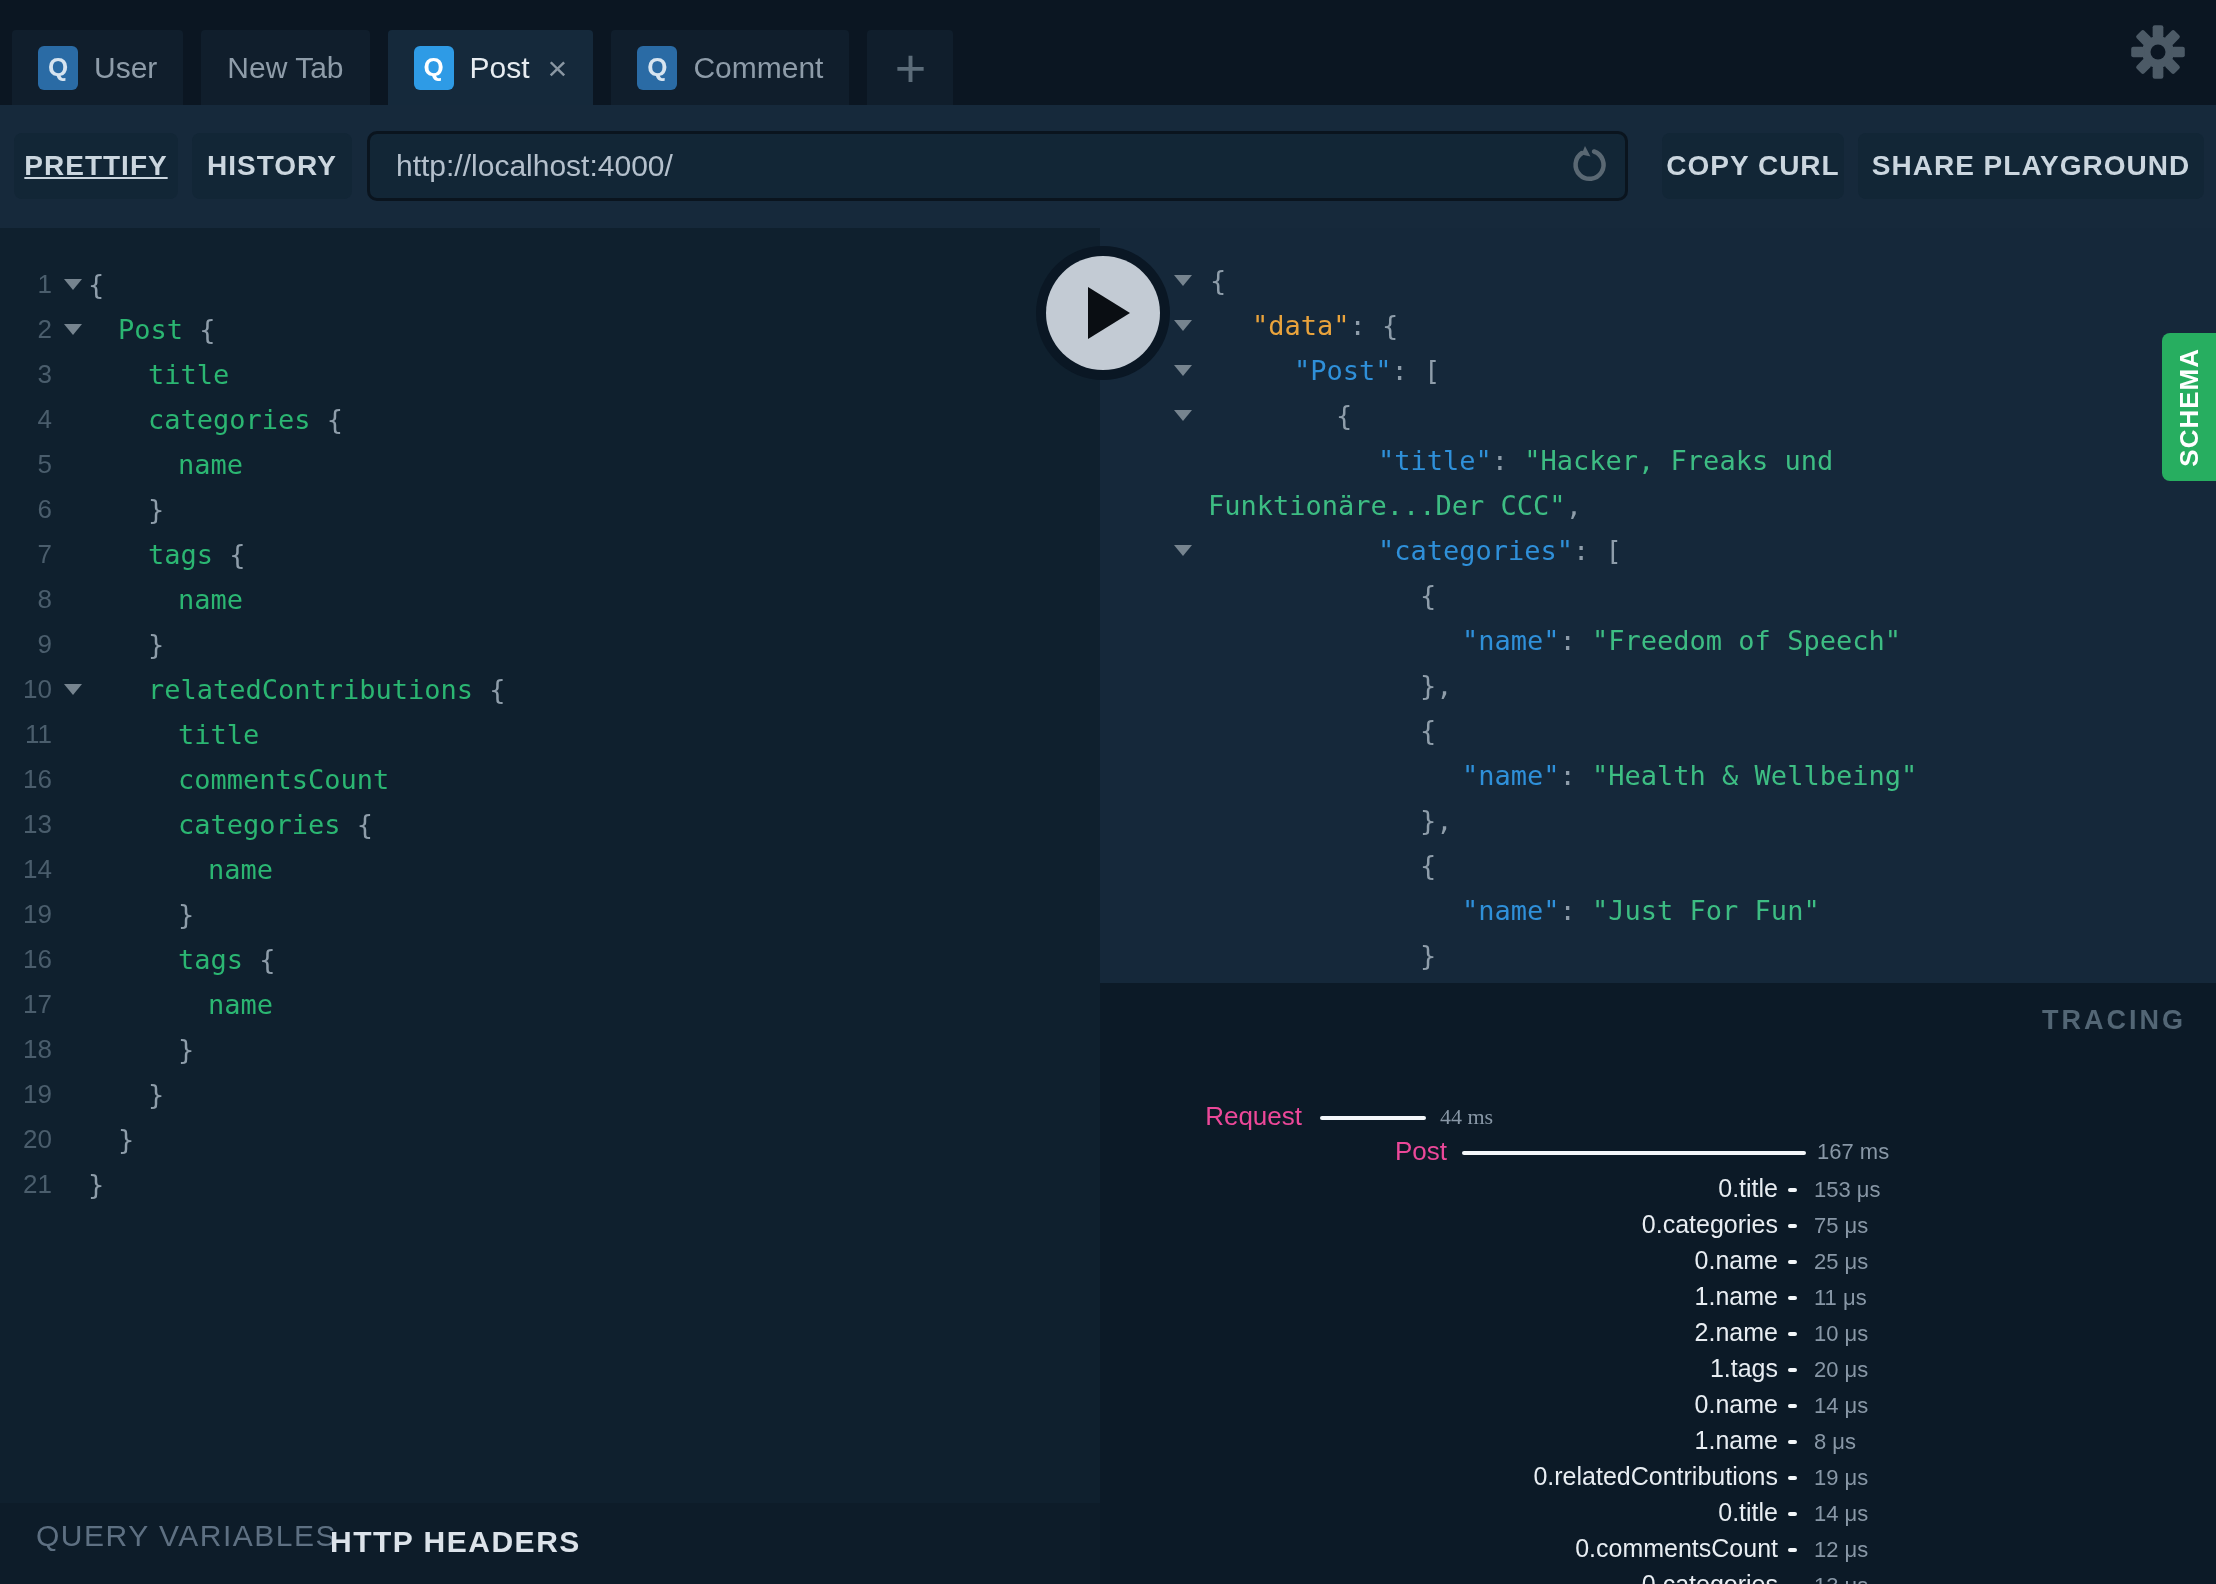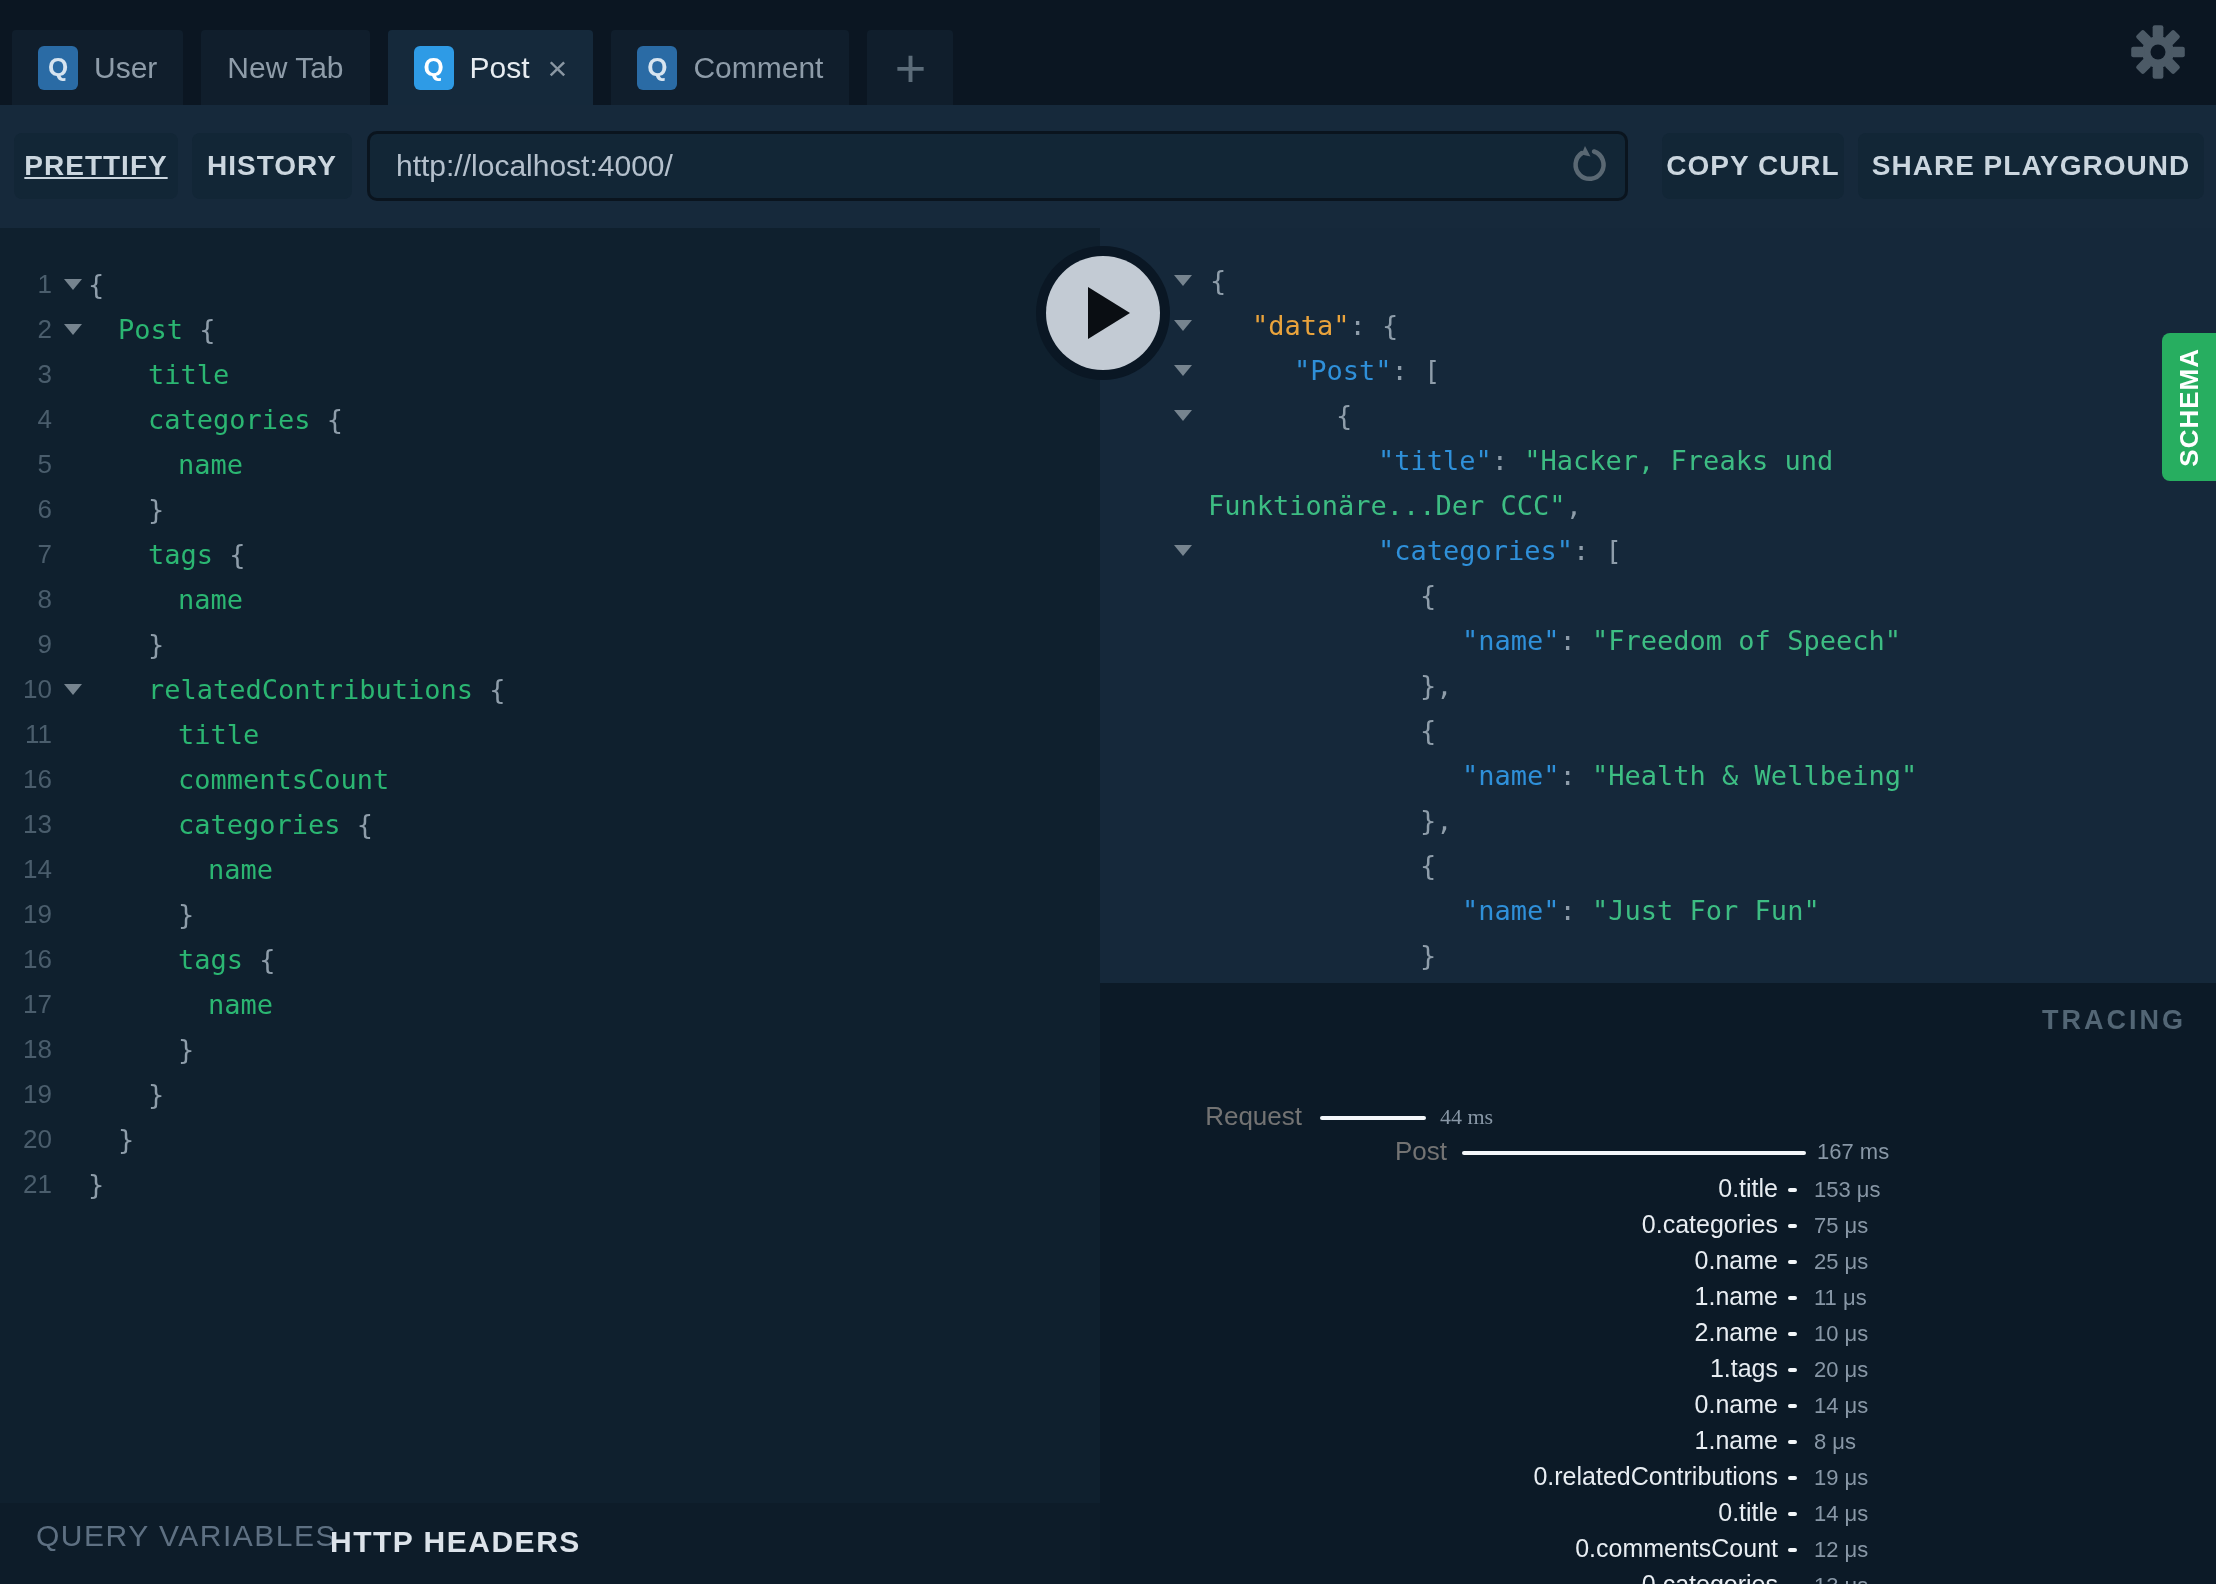--- a/index.html
+++ b/index.html
@@ -82,21 +82,21 @@
   
   .schema { position:absolute; right:0; top:333px; width:54px; height:148px; background:#27AE60;
             border-radius:8px 0 0 8px; cursor:pointer; display:flex; align-items:center; justify-content:center; }
   .schema span { writing-mode:vertical-rl; transform:rotate(180deg); color:#FFFFFF;
                  font-size:26px; font-weight:bold; letter-spacing:1px; }
 
   
   .tr-title { position:absolute; top:22px; right:30px; color:#536675; font-size:27px;
               font-weight:bold; letter-spacing:3px; }
   .tr-abs { position:absolute; left:0; right:0; height:34px; }
-  .tr-abs .lbl { position:absolute; top:0; text-align:right; color:#737373; font-size:26px; }
+  .tr-abs .lbl { position:absolute; top:0; text-align:right; color:#ec4899; font-size:26px; }
   .tr-abs .bar { position:absolute; top:15px; height:4px; background:#F4F7FA; border-radius:2px; }
   .tr-abs .tm  { position:absolute; top:3px; color:#8897A6; font-size:22px; }
   .tr-req { top:118px; }
   .tr-req .lbl { left:0; width:202px; }
   .tr-req .bar { left:220px; width:106px; }
   .tr-req .tm  { left:340px;font-family:Liberation Serif, serif; }
   .tr-post { top:153px; }
   .tr-post .lbl { left:0; width:347px; }
   .tr-post .bar { left:362px; width:344px; }
   .tr-post .tm  { left:717px; }

